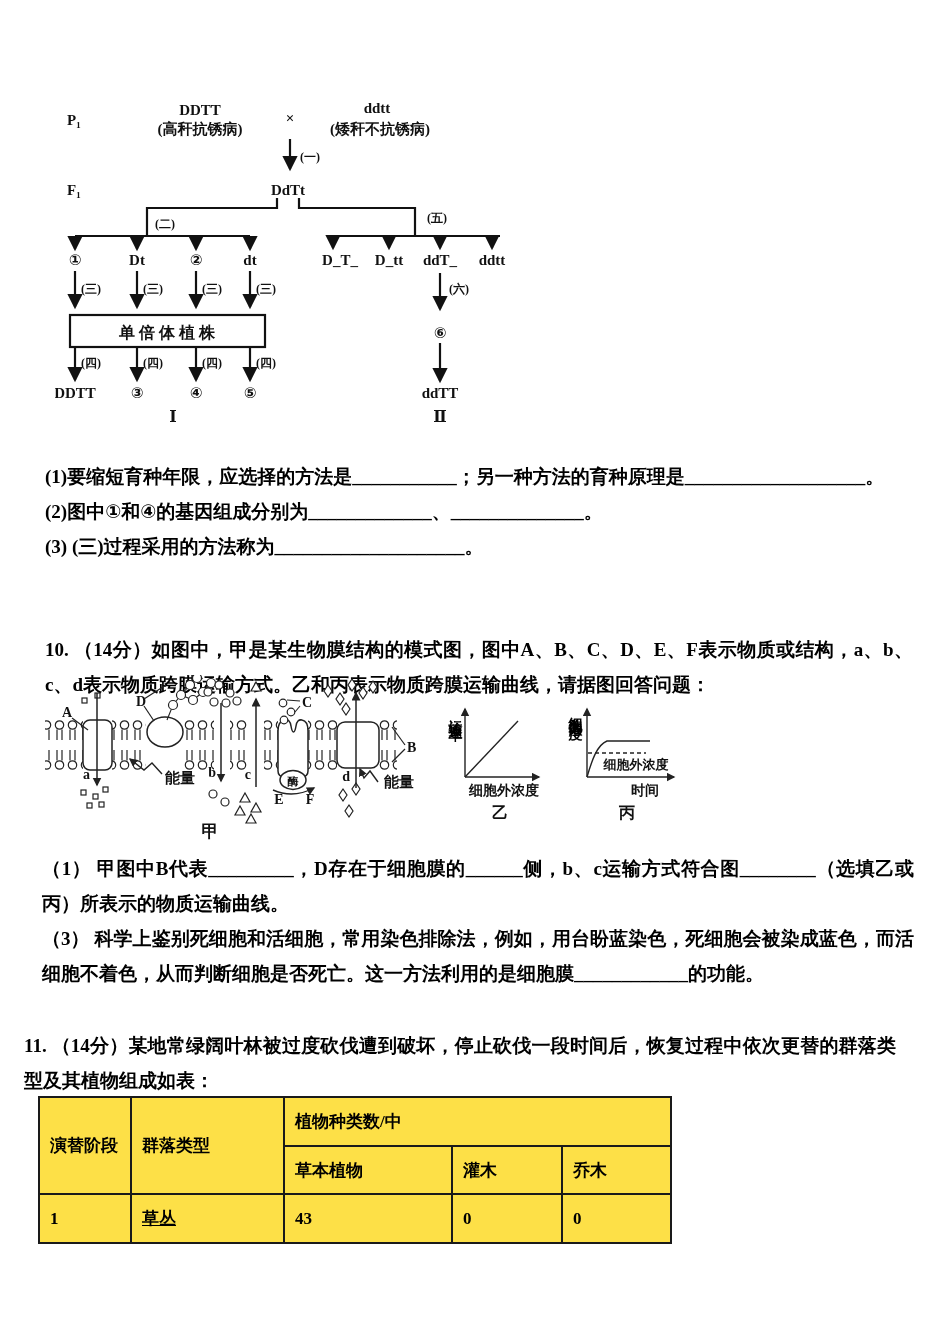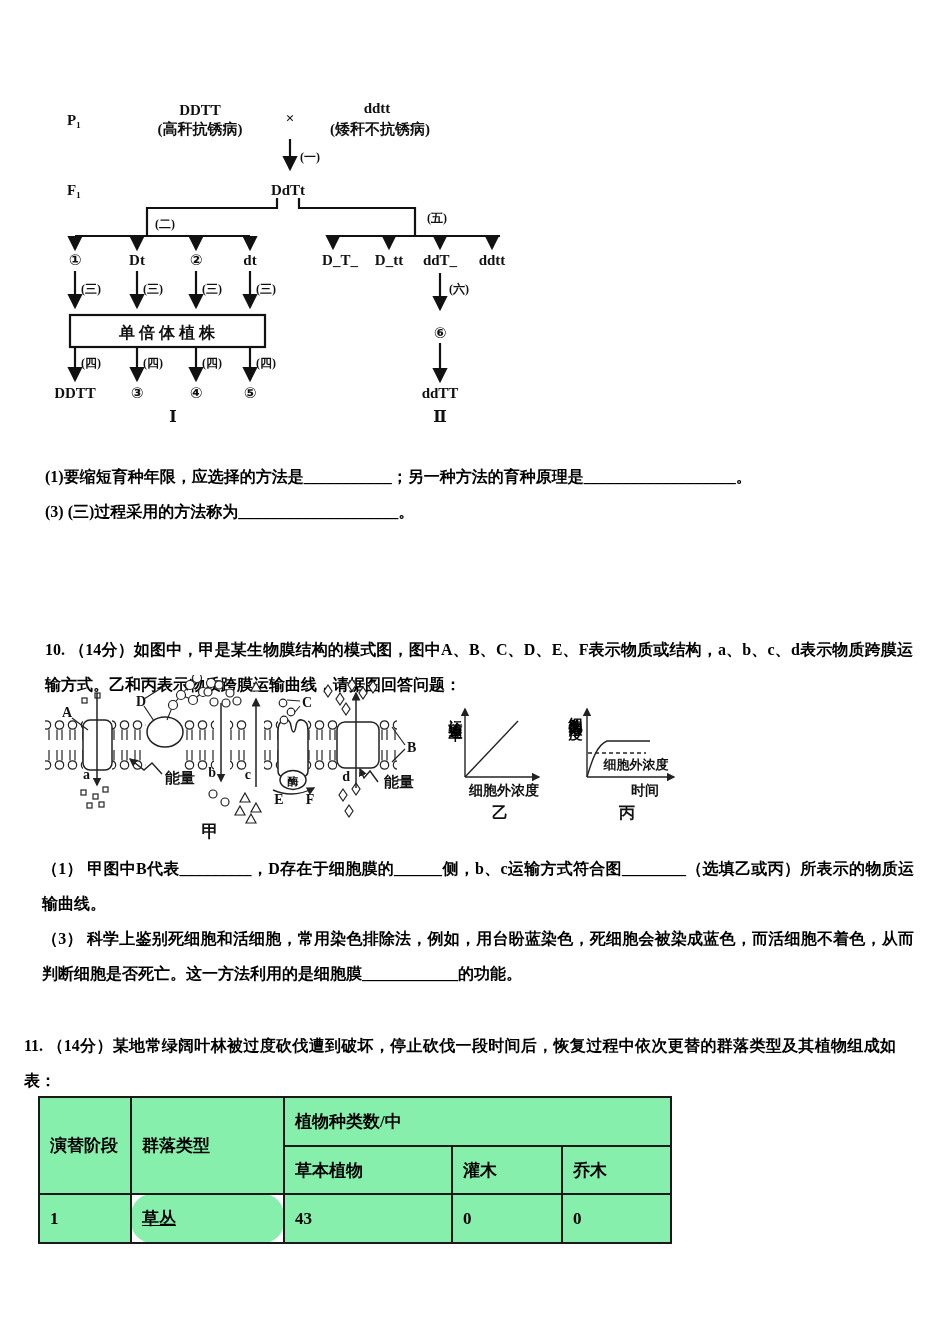--- a/index.html
+++ b/index.html
@@ -1,26 +1,26 @@
 <!DOCTYPE html>
 <html><head>
 <meta charset="utf-8">
 <style>
   html,body{margin:0;padding:0;background:#fff;}
   .page{position:relative;width:950px;height:1276px;background:#ffffff;overflow:hidden;
         font-family:"Liberation Serif","DejaVu Serif","DejaVu Sans",serif;color:#000;}
   .abs{position:absolute;}
-  .txtblock{font-size:16px;font-weight:700;line-height:35px;text-align:justify;}
+  .txtblock{font-size:19px;font-weight:700;line-height:35px;text-align:justify;}
   .txtblock p{margin:0;}
   svg text{font-family:"Liberation Serif","DejaVu Serif","DejaVu Sans",serif;font-weight:700;fill:#111;}
   .vlabel{position:absolute;writing-mode:vertical-rl;text-orientation:upright;
           font-size:14px;font-weight:700;letter-spacing:2px;line-height:14px;}
   table.succession{border-collapse:collapse;table-layout:fixed;font-size:17px;font-weight:700;}
-  table.succession td{border:2px solid #1a1a1a;padding:0 0 0 10px;vertical-align:middle;background:#86efac;}
-  .underlined{text-decoration:underline;border-radius:21px;}
+  table.succession td{border:2px solid #1a1a1a;padding:0 0 0 10px;vertical-align:middle;background:#fde047;}
+  .underlined{text-decoration:underline;}
 </style>
 </head>
 <body>
 
 <div class="page">
 
   <svg class="abs" style="left:55px;top:95px;" width="470" height="340" viewBox="0 0 470 340">
     <defs>
       <marker id="ah1" markerWidth="8" markerHeight="8" refX="6" refY="3.5" orient="auto">
         <path d="M0,0 L7,3.5 L0,7 Z" fill="#111"></path>
@@ -88,20 +88,21 @@
       <text x="118" y="327" text-anchor="middle" font-size="16">Ⅰ</text>
       <text x="394" y="198" font-size="12">(六)</text>
       <text x="385" y="243" text-anchor="middle">⑥</text>
       <text x="385" y="303" text-anchor="middle">ddTT</text>
       <text x="385" y="327" text-anchor="middle" font-size="16">Ⅱ</text>
     </g>
   </svg>
 
   <div class="abs txtblock" style="left:45px;top:459px;width:868px;">
     <p>(1)要缩短育种年限，应选择的方法是___________；另一种方法的育种原理是___________________。</p>
+    <p>(2)图中①和④的基因组成分别为_____________、______________。</p>
     <p>(3) (三)过程采用的方法称为____________________。</p>
   </div>
 
   <div class="abs txtblock" style="left:45px;top:600px;width:868px;margin-top:32px;">
     <p>10. （14分）如图中，甲是某生物膜结构的模式图，图中A、B、C、D、E、F表示物质或结构，a、b、c、d表示物质跨膜运输方式。乙和丙表示物质跨膜运输曲线，请据图回答问题：</p>
   </div>
 
   <svg class="abs" style="left:40px;top:675px;" width="720" height="172" viewBox="0 0 720 172">
     <defs>
       <marker id="ah2" markerWidth="7" markerHeight="7" refX="5" refY="3" orient="auto">

